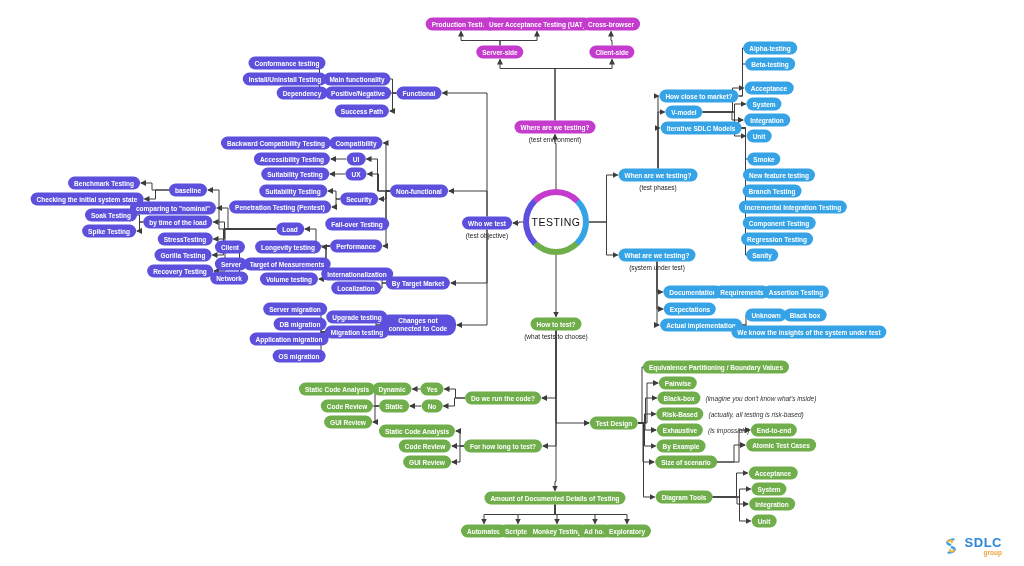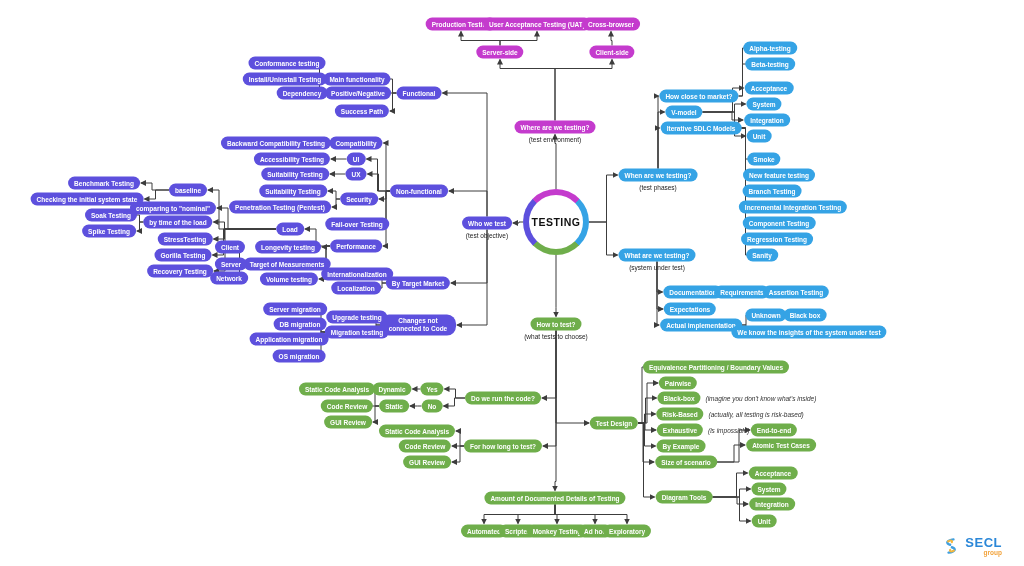--- a/index.html
+++ b/index.html
@@ -25,21 +25,21 @@
   }
   .center{
     position:absolute;transform:translate(-50%,-50%);
     width:66px;height:66px;border-radius:50%;z-index:2;
     display:flex;align-items:center;justify-content:center;
   }
   .center::before{
     content:"";position:absolute;left:6px;top:6px;right:6px;bottom:6px;
     background:#fff;border-radius:50%;
   }
-  .center span{position:relative;z-index:1;font-size:10.5px;font-weight:bold;color:#111;letter-spacing:.5px;}
+  .center span{position:relative;z-index:1;font-size:10.5px;font-weight:normal;color:#111;letter-spacing:.5px;}
   #logo{
     position:absolute;right:22px;bottom:10px;z-index:2;
     display:flex;align-items:center;gap:4px;
   }
   #logo .lt{display:flex;flex-direction:column;align-items:flex-end;line-height:1;}
   #logo .ln{font-size:13px;font-weight:bold;color:#2b87d8;letter-spacing:.5px;}
   #logo .lg{font-size:6.5px;font-weight:bold;color:#f2a33c;margin-top:1px;}
 </style>
 </head>
 <body>
@@ -175,21 +175,21 @@
   <div id="logo">
     <svg width="20" height="20" viewBox="0 0 24 24">
       <g fill="none" stroke-linecap="round">
         <path d="M15 4 C7 5 5 9 11 10.5" stroke="#3f9fe0" stroke-width="2.8"></path>
         <path d="M9 20 C17 19 19 15 13 13.5" stroke="#3f9fe0" stroke-width="2.8"></path>
         <path d="M8.5 6.5 C12 4.5 14 5.5 13 7.5" stroke="#f5b83d" stroke-width="2.4"></path>
         <path d="M15.5 17.5 C12 19.5 10 18.5 11 16.5" stroke="#f5b83d" stroke-width="2.4"></path>
       </g>
     </svg>
     <div class="lt">
-      <span class="ln">SECL</span>
+      <span class="ln">SDLC</span>
       <span class="lg">group</span>
     </div>
   </div>
 <div class="pill" style="background: rgb(196, 59, 205); left: 555px; top: 127px;">Where are we testing?</div>
     <div class="pill" style="background: rgb(196, 59, 205); left: 500px; top: 52px;">Server-side</div>
     <div class="pill" style="background: rgb(196, 59, 205); left: 612px; top: 52px;">Client-side</div>
     <div class="pill" style="background: rgb(196, 59, 205); left: 461px; top: 24px;">Production Testing</div>
     <div class="pill" style="background: rgb(196, 59, 205); left: 537px; top: 24px;">User Acceptance Testing (UAT)</div>
     <div class="pill" style="background: rgb(196, 59, 205); left: 611px; top: 24px;">Cross-browser</div>
     <div class="pill" style="background: rgb(93, 80, 221); left: 487px; top: 223px;">Who we test</div>

